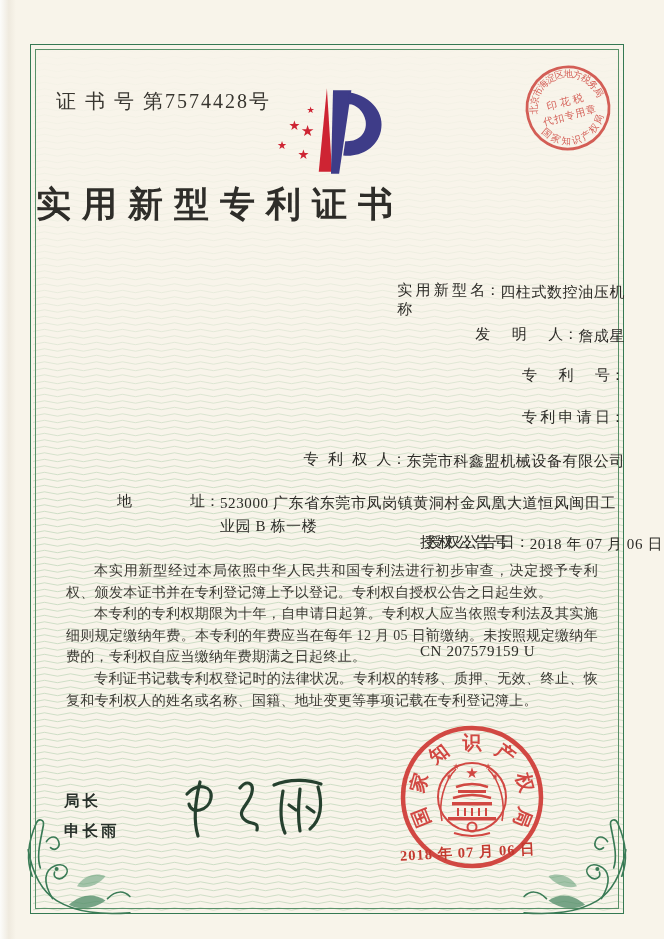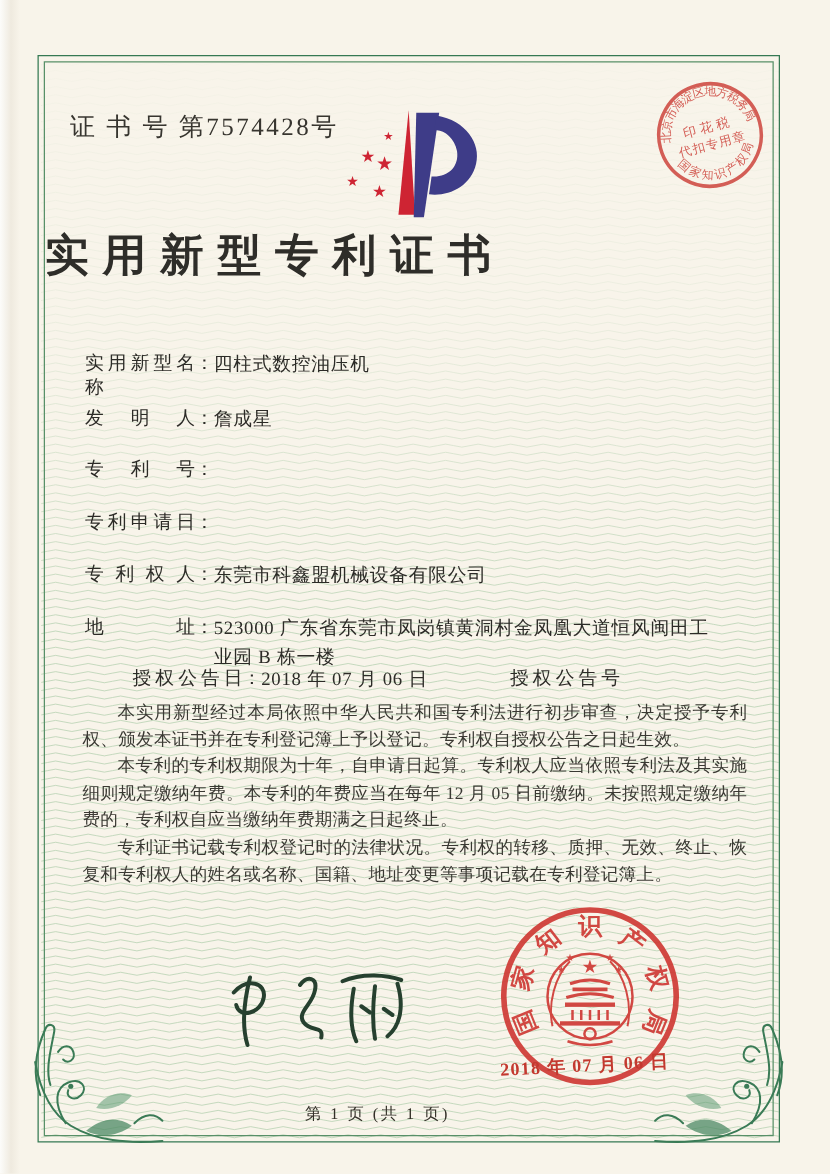--- a/index.html
+++ b/index.html
@@ -28,21 +28,21 @@
 
   .cert-no{position:absolute;left:56px;top:88px;font-size:20px;letter-spacing:2px;
     color:#37352f;z-index:5;}
   .logo{position:absolute;left:276px;top:84px;width:112px;height:94px;z-index:5;}
   .tax-seal{position:absolute;left:508px;top:48px;width:120px;height:120px;z-index:6;
     transform:rotate(-15deg);opacity:.88;}
   .title{position:absolute;left:0;top:181px;width:664px;margin:0;text-align:left;
     font-size:35px;font-weight:700;letter-spacing:11px;color:#2e2d29;z-index:5;padding-left:36px;}
 
   .fields{position:absolute;left:68px;top:0;width:545px;z-index:5;font-size:15px;}
-  .row{position:absolute;left:0;display:flex;align-items:flex-start;width:545px;}
+  .row{position:absolute;left:12px;display:flex;align-items:flex-start;width:545px;justify-content:flex-end;}
   .lbl{display:inline-block;width:88px;text-align:justify;text-align-last:justify;
     flex:0 0 88px;color:#2c2b27;}
   .colon{flex:0 0 14px;}
   .val{letter-spacing:.6px;color:#2c2b27;line-height:23px;}
   .row-name{top:281px;} .row-inventor{top:325px;} .row-patno{top:366px;}
   .row-appdate{top:408px;} .row-owner{top:450px;} .row-addr{top:492px;}
   .row-addr .val{width:405px;}
   .row-grant{top:533px;margin-left:38px;}
   .grant-right{position:absolute;left:302px;top:0;display:flex;width:243px;flex-direction:column;}
 
@@ -179,30 +179,35 @@
         <span class="colon">：</span>
       <span class="val">523000 广东省东莞市凤岗镇黄洞村金凤凰大道恒风闽田工业园 B 栋一楼</span>
     </div>
     <div class="row row-grant">
       <span class="lbl">授权公告日</span>
         <span class="colon">：</span>
       <span class="val">2018 年 07 月 06 日</span>
       <span class="grant-right">
         <span class="lbl">授权公告号</span>
           <span class="colon">：</span>
+        <span class="val">CN 207579159 U</span>
       </span>
     </div>
   </div>
 
   <div class="body-text">
     <p>本实用新型经过本局依照中华人民共和国专利法进行初步审查，决定授予专利权、颁发本证书并在专利登记簿上予以登记。专利权自授权公告之日起生效。</p>
     <p>本专利的专利权期限为十年，自申请日起算。专利权人应当依照专利法及其实施细则规定缴纳年费。本专利的年费应当在每年 12 月 05 日前缴纳。未按照规定缴纳年费的，专利权自应当缴纳年费期满之日起终止。</p>
     <p>专利证书记载专利权登记时的法律状况。专利权的转移、质押、无效、终止、恢复和专利权人的姓名或名称、国籍、地址变更等事项记载在专利登记簿上。</p>
   </div>
 
+  <div class="signer">
+    <div>局长</div>
+    <div>申长雨</div>
+  </div>
 
   <svg class="signature" viewBox="0 0 152 74">
     <g stroke="#26402f" stroke-width="3.2" fill="none" stroke-linecap="round" stroke-linejoin="round">
       <path d="M22,12 C17,32 15,50 20,66"></path>
       <path d="M9,24 C20,12 35,16 33,28 C31,41 13,45 11,34"></path>
       <path d="M62,18 C68,10 76,12 74,22 C72,34 59,40 65,48 C71,56 81,50 79,60"></path>
       <path d="M96,15 C112,8 132,10 143,14"></path>
       <path d="M105,21 C102,38 102,52 107,63"></path>
       <path d="M140,17 C145,34 143,50 132,59"></path>
       <path d="M122,19 C120,36 120,50 122,61"></path>
@@ -236,16 +241,15 @@
       <path d="M62,87 v8 M69,87 v8 M76,87 v8 M83,87 v8 M90,87 v8" fill="none" stroke-width="2"></path>
       <rect x="52" y="96" width="48" height="3.5" stroke="none"></rect>
       <circle cx="76" cy="106" r="4.5" fill="none" stroke-width="2"></circle>
       <path d="M46,100 C42,82 48,60 60,48" fill="none" stroke-width="1.6"></path>
       <path d="M106,100 C110,82 104,60 92,48" fill="none" stroke-width="1.6"></path>
       <path d="M58,112 Q76,118 94,112" fill="none" stroke-width="2"></path>
     </g>
   </svg>
   <div class="seal-date">2018 年 07 月 06 日</div>
 
-  <div class="footer">第 1 页 (共 1 页)</div>
 
   <div class="scan-edge"></div>
 </div>
 
 </body></html>

